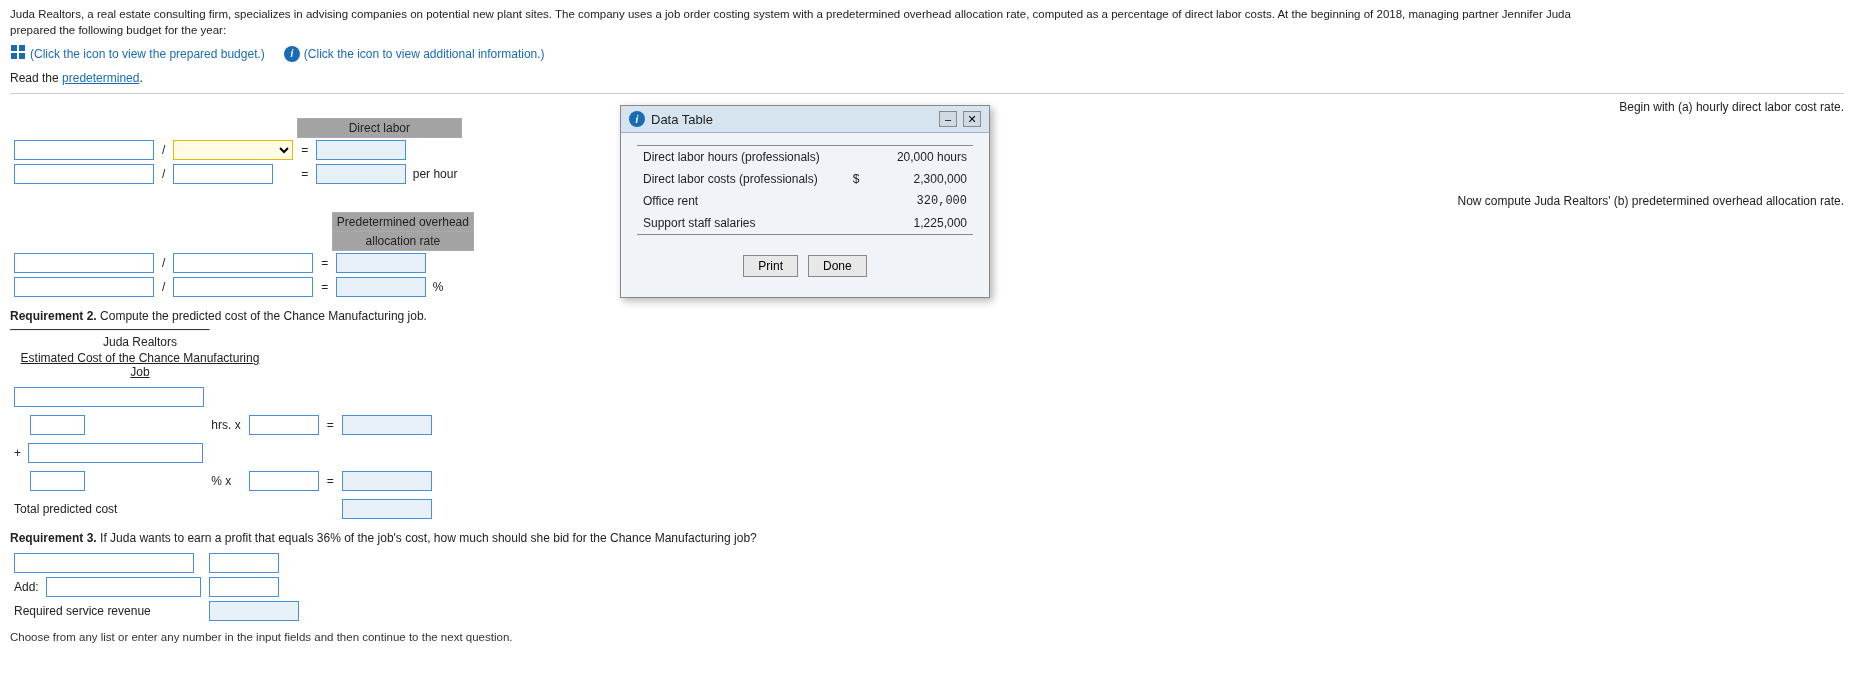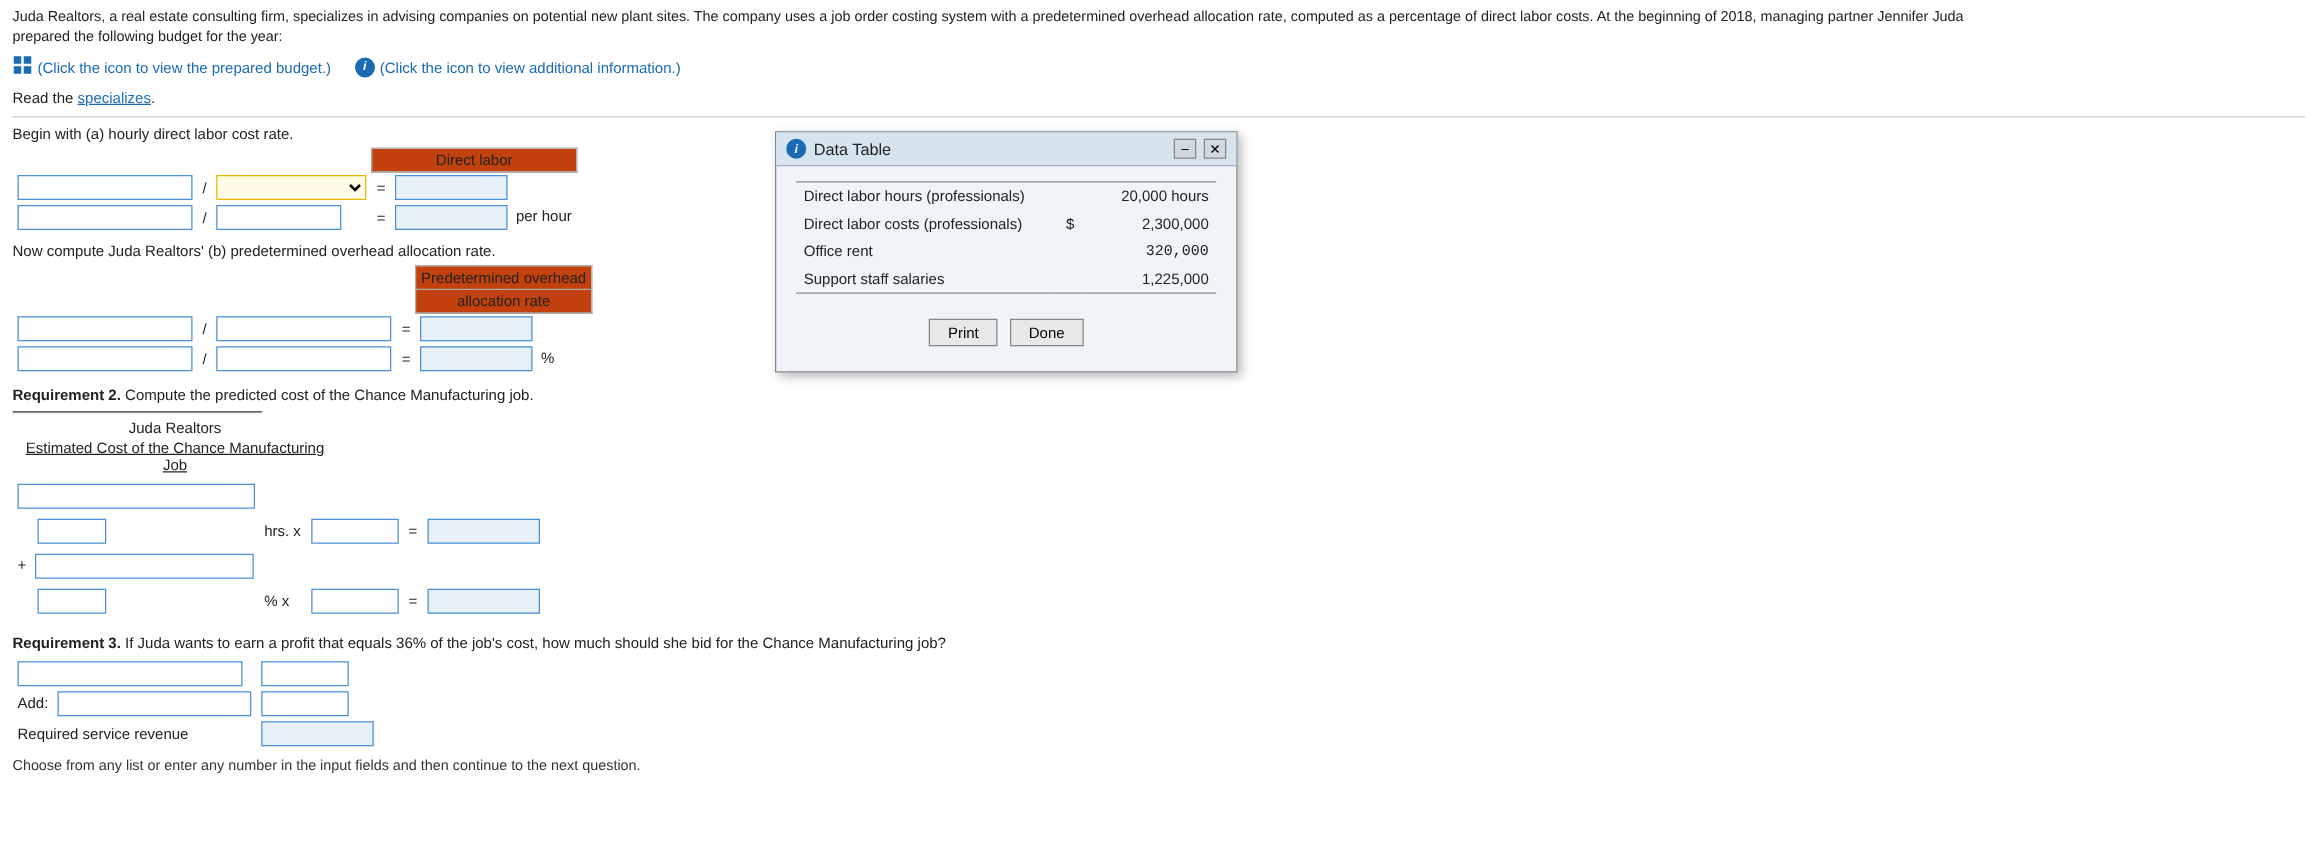--- a/index.html
+++ b/index.html
@@ -46,20 +46,21 @@
       font-weight: bold;
     }
     .requirements-link {
       color: #1a6bb5;
       text-decoration: underline;
       cursor: pointer;
     }
     .section-label {
       font-size: 12px;
       margin: 6px 0 4px 0;
+      text-align: right;
     }
     .divider {
       border: none;
       border-top: 1px solid #ccc;
       margin: 4px 0;
     }
     
     input[type="text"] {
       border: 1px solid #4a90d9;
       height: 20px;
@@ -82,21 +83,21 @@
     .direct-labor-table {
       border-collapse: collapse;
       margin-bottom: 4px;
     }
     .direct-labor-table td {
       padding: 2px 4px;
       vertical-align: middle;
       font-size: 12px;
     }
     .header-cell {
-      background: #c2410c;
+      background: #a3a3a3;
       text-align: center;
       font-weight: normal;
       padding: 3px 8px;
       border: 1px solid #aaa;
     }
     .predetermined-table {
       border-collapse: collapse;
       margin-bottom: 4px;
     }
     .predetermined-table td {
@@ -272,21 +273,21 @@
     <span>(Click the icon to view the prepared budget.)</span>
   </div>
   <div class="icon-link">
     <span class="info-icon-circle">i</span>
     <span>(Click the icon to view additional information.)</span>
   </div>
 </div>
 
 <div style="margin-bottom: 8px;">
   <span>Read the</span>
-  <a class="requirements-link">specializes</a>.
+  <a class="requirements-link">predetermined</a>.
 </div>
 
 <hr class="divider">
 
 <div class="req1-section">
   <p class="section-label">Begin with (a) hourly direct labor cost rate.</p>
 
   <table class="direct-labor-table">
     <thead>
       <tr>
@@ -406,20 +407,28 @@
       <td style="padding: 0 4px;">% x</td>
       <td>
         <input type="text" class="sm" style="">
       </td>
       <td class="equals">=</td>
       <td>
         <input type="text" class="sm result-box" style="">
       </td>
     </tr>
     <tr style="height:4px;"></tr>
+    <tr>
+      <td colspan="4" style="padding-top:2px;">
+        <span>Total predicted cost</span>
+      </td>
+      <td>
+        <input type="text" class="sm result-box" style="">
+      </td>
+    </tr>
   </tbody>
     </table>
 </div>
 
 <div class="req3-section">
   <p class="req3-title">
     <strong>Requirement 3.</strong>
     <span> If Juda wants to earn a profit that equals 36% of the job's cost, how much should she bid for the Chance Manufacturing job?</span>
   </p>
 

